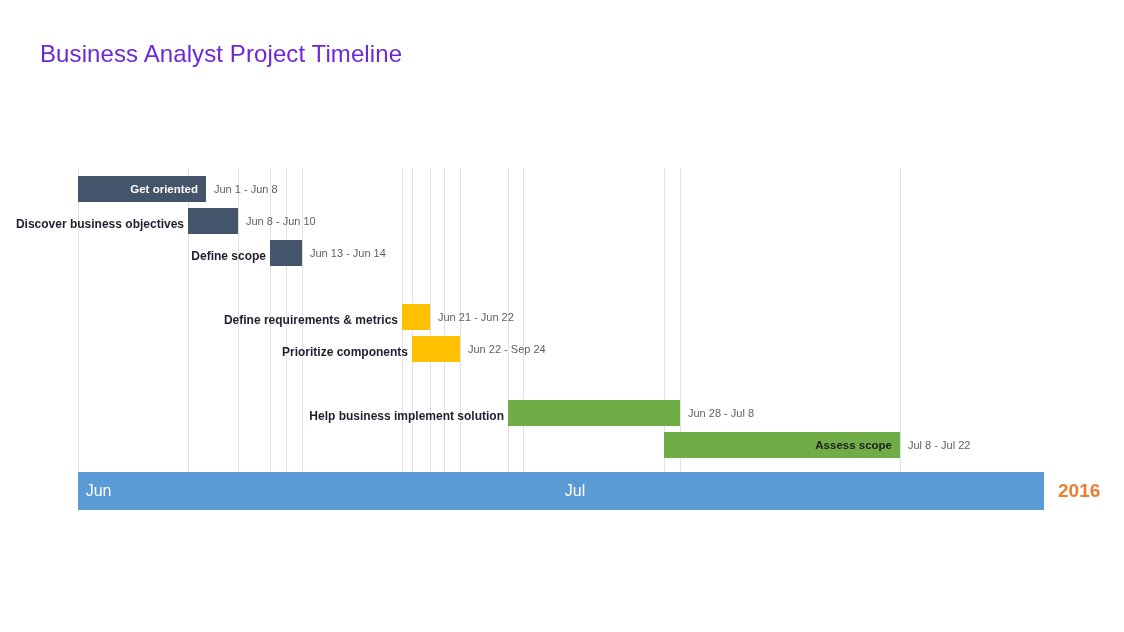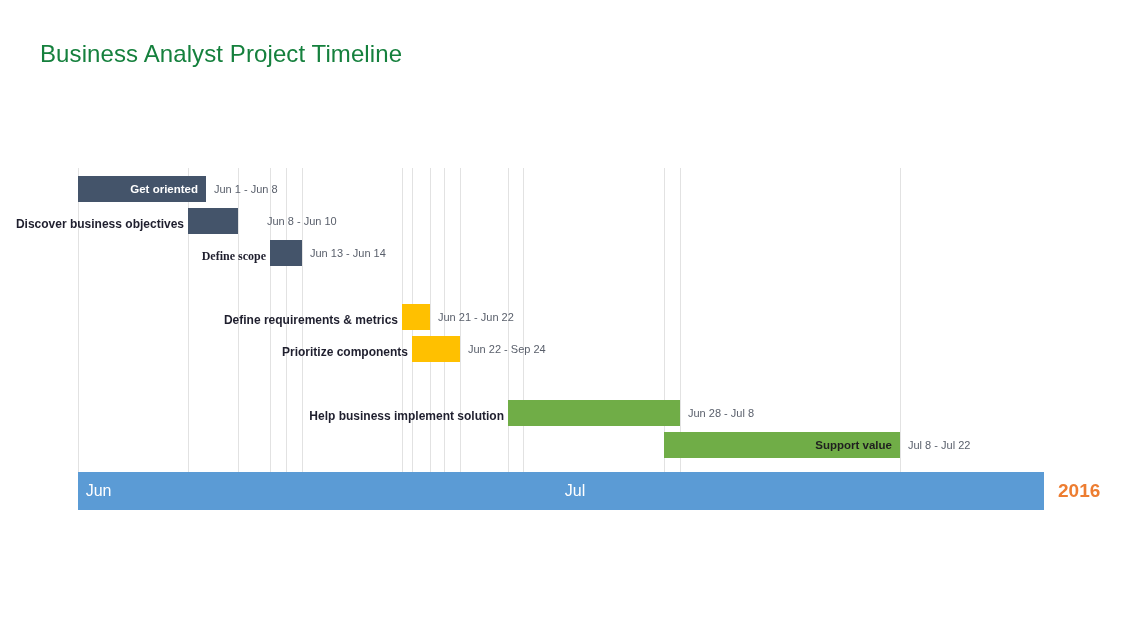--- a/index.html
+++ b/index.html
@@ -14,21 +14,21 @@
     overflow: hidden;
     position: relative;
   }
 
   #chart-title {
     position: absolute;
     left: 40px;
     top: 40px;
     font-size: 24px;
     font-weight: 400;
-    color: #15803d;
+    color: #6d28d9;
     letter-spacing: 0.1px;
     white-space: nowrap;
   }
 
   
   #plot {
     position: absolute;
     left: 78px;
     top: 168px;
     width: 966px;
@@ -152,45 +152,45 @@
     <div class="gridline" style="left: 822px;"></div>
     <div class="row" style="top: 8px;">
       <div class="bar navy" title="Get oriented (Jun 1 - Jun 8)" style="left: 0px; width: 128px;">
         <div class="bar-inner-label on-navy">Get oriented</div>
       </div>
       <div class="date-label" style="left: 136px;">Jun 1 - Jun 8</div>
     </div>
     <div class="row" style="top: 40px;">
       <div class="task-label" style="right: 860px;">Discover business objectives</div>
       <div class="bar navy" title="Discover business objectives (Jun 8 - Jun 10)" style="left: 110px; width: 50px;"></div>
-      <div class="date-label" style="left: 168px; margin-left: 21px;">Jun 8 - Jun 10</div>
+      <div class="date-label" style="left: 168px;">Jun 8 - Jun 10</div>
     </div>
     <div class="row" style="top: 72px;">
-      <div class="task-label" style="right: 778px; font-family: Liberation Serif, serif;">Define scope</div>
+      <div class="task-label" style="right: 778px;">Define scope</div>
       <div class="bar navy" title="Define scope (Jun 13 - Jun 14)" style="left: 192px; width: 32px;"></div>
       <div class="date-label" style="left: 232px;">Jun 13 - Jun 14</div>
     </div>
     <div class="row" style="top: 136px;">
       <div class="task-label" style="right: 646px;">Define requirements &amp; metrics</div>
       <div class="bar amber" title="Define requirements &amp; metrics (Jun 21 - Jun 22)" style="left: 324px; width: 28px;"></div>
       <div class="date-label" style="left: 360px;">Jun 21 - Jun 22</div>
     </div>
     <div class="row" style="top: 168px;">
       <div class="task-label" style="right: 636px;">Prioritize components</div>
       <div class="bar amber" title="Prioritize components (Jun 22 - Jun 24)" style="left: 334px; width: 48px;"></div>
       <div class="date-label" style="left: 390px;">Jun 22 - Sep 24</div>
     </div>
     <div class="row" style="top: 232px;">
       <div class="task-label" style="right: 540px;">Help business implement solution</div>
       <div class="bar green" title="Help business implement solution (Jun 28 - Jul 8)" style="left: 430px; width: 172px;"></div>
       <div class="date-label" style="left: 610px;">Jun 28 - Jul 8</div>
     </div>
     <div class="row" style="top: 264px;">
       <div class="bar green" title="Assess value (Jul 8 - Jul 22)" style="left: 586px; width: 236px;">
-        <div class="bar-inner-label on-green">Support value</div>
+        <div class="bar-inner-label on-green">Assess scope</div>
       </div>
       <div class="date-label" style="left: 830px;">Jul 8 - Jul 22</div>
     </div>
   </div>
 
 <div id="axis">
     <div class="month-label" style="left: 0.8%;">Jun</div>
     <div class="month-label" style="left: 50.4%;">Jul</div>
   </div>
 

